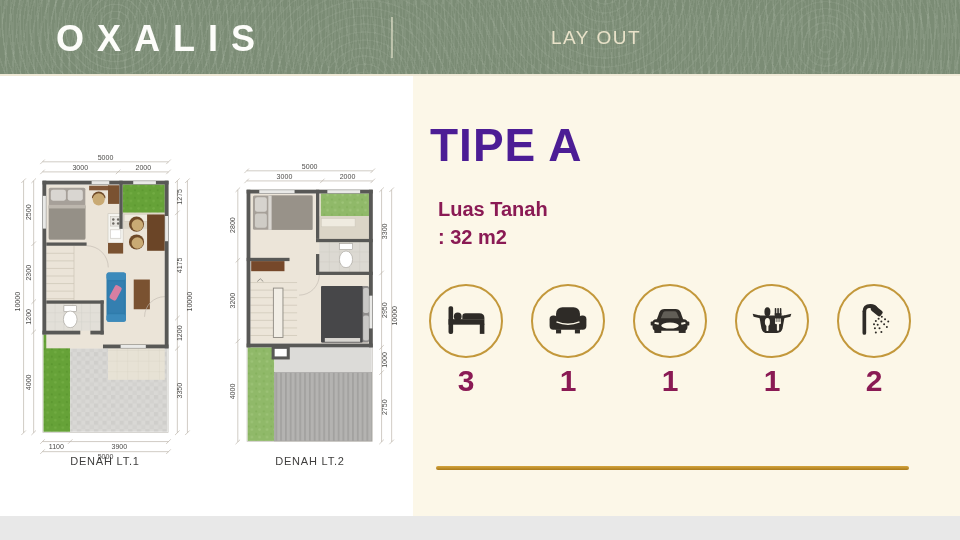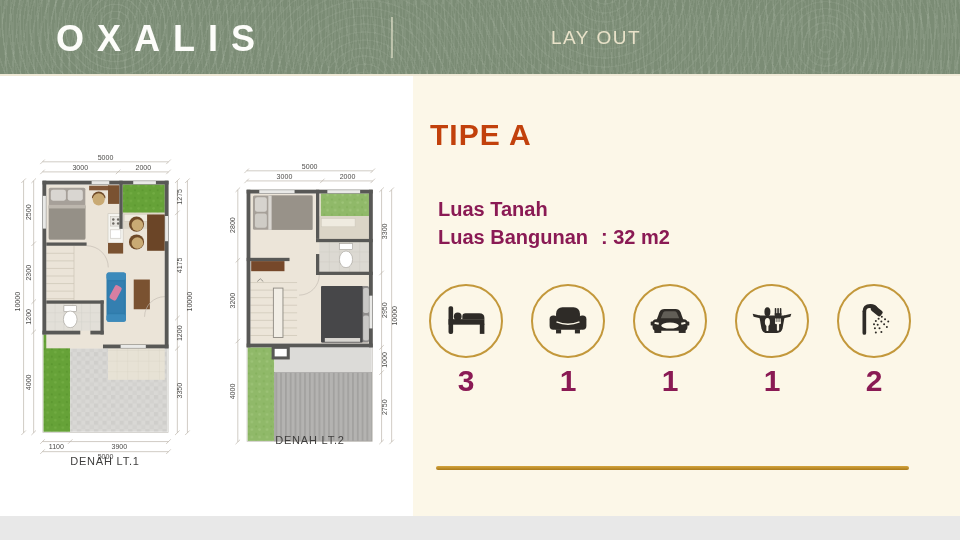--- a/index.html
+++ b/index.html
@@ -13,21 +13,21 @@
     repeating-radial-gradient(circle at 38% 120%, rgba(233,239,226,.12) 0 1.4px, rgba(0,0,0,0) 1.4px 8px),
     repeating-radial-gradient(circle at 63% -20%, rgba(233,239,226,.13) 0 1.4px, rgba(0,0,0,0) 1.4px 9px),
     repeating-radial-gradient(circle at 86% 60%, rgba(233,239,226,.12) 0 1.4px, rgba(0,0,0,0) 1.4px 7px);}
   .brand{position:absolute;left:56px;top:18px;font-size:36px;font-weight:600;color:#fdfdfa;
          letter-spacing:13px;}
   .hdr-divider{position:absolute;left:391px;top:17px;width:2px;height:41px;background:rgba(240,236,214,.55);}
   .page-title{position:absolute;left:551px;top:27px;font-size:19px;font-weight:400;color:#e9e2c9;
               letter-spacing:1.5px;}
   
   .info-bg{position:absolute;left:413px;top:76px;width:547px;height:464px;background:#fcf7e8;}
-  .tipe-title{position:absolute;left:430px;top:118px;font-size:30px;font-weight:700;color:#c2410c;
+  .tipe-title{position:absolute;left:430px;top:118px;font-size:46px;font-weight:700;color:#4c1d95;
               letter-spacing:1px;}
   .specs{position:absolute;left:438px;top:195px;color:#8a1a54;font-size:20px;font-weight:700;line-height:28px;}
   .spec-row{display:flex;}
   .spec-label{width:163px;}
   
   .features{position:absolute;left:428px;top:284px;width:484px;display:flex;justify-content:space-between;}
   .feature{display:flex;flex-direction:column;align-items:center;width:76px;}
   .feat-circle{width:70px;height:70px;border:2.5px solid #c3983b;border-radius:50%;
                display:flex;align-items:center;justify-content:center;background:transparent;}
   .feat-circle svg{width:46px;height:46px;}
@@ -55,21 +55,20 @@
 
   <div class="info-bg"></div>
 
   <div class="tipe-title">TIPE A</div>
 
   <div class="specs">
     <div class="spec-row">
       <span class="spec-label">Luas Tanah</span>
     </div>
     <div class="spec-row">
-      <span class="spec-label">Luas Bangunan</span>
       <span class="spec-value">: 32 m2</span>
     </div>
   </div>
 
   <div class="features">
 
     <div class="feature">
       <div class="feat-circle">
         <svg viewBox="0 0 100 100">
           <g class="ic">
@@ -380,15 +379,15 @@
         <text transform="translate(-460 4400) rotate(-90)" text-anchor="middle">3200</text>
         <text transform="translate(-460 8000) rotate(-90)" text-anchor="middle">4000</text>
         <text transform="translate(5550 1650) rotate(-90)" text-anchor="middle">3300</text>
         <text transform="translate(5550 4775) rotate(-90)" text-anchor="middle">2950</text>
         <text transform="translate(5550 6750) rotate(-90)" text-anchor="middle">1000</text>
         <text transform="translate(5550 8625) rotate(-90)" text-anchor="middle">2750</text>
         <text transform="translate(5950 5000) rotate(-90)" text-anchor="middle">10000</text>
       </g>
     </g>
   </svg>
-  <div class="plan-caption" style="left:247px;top:434px;width:126px">DENAH LT.2</div>
+  <div class="plan-caption" style="left:247px;top:455px;width:126px">DENAH LT.2</div>
 
 </div>
 
 </body></html>

